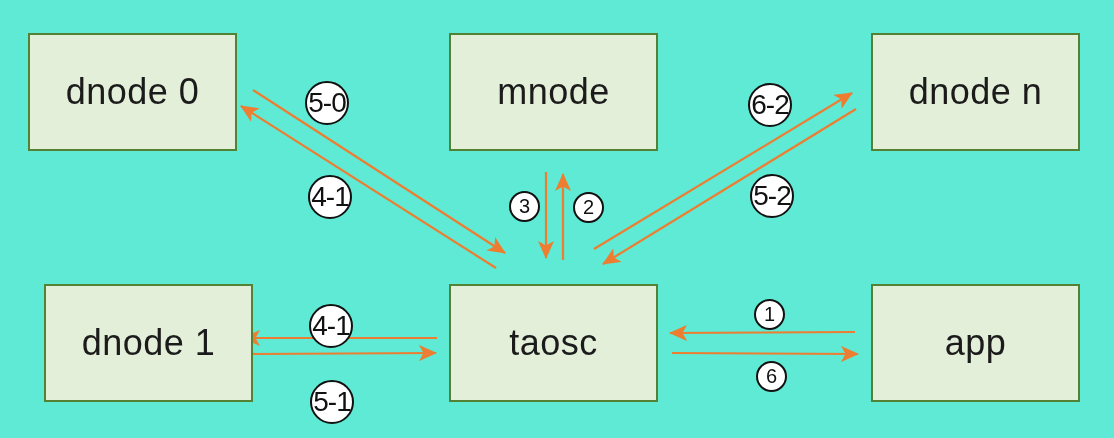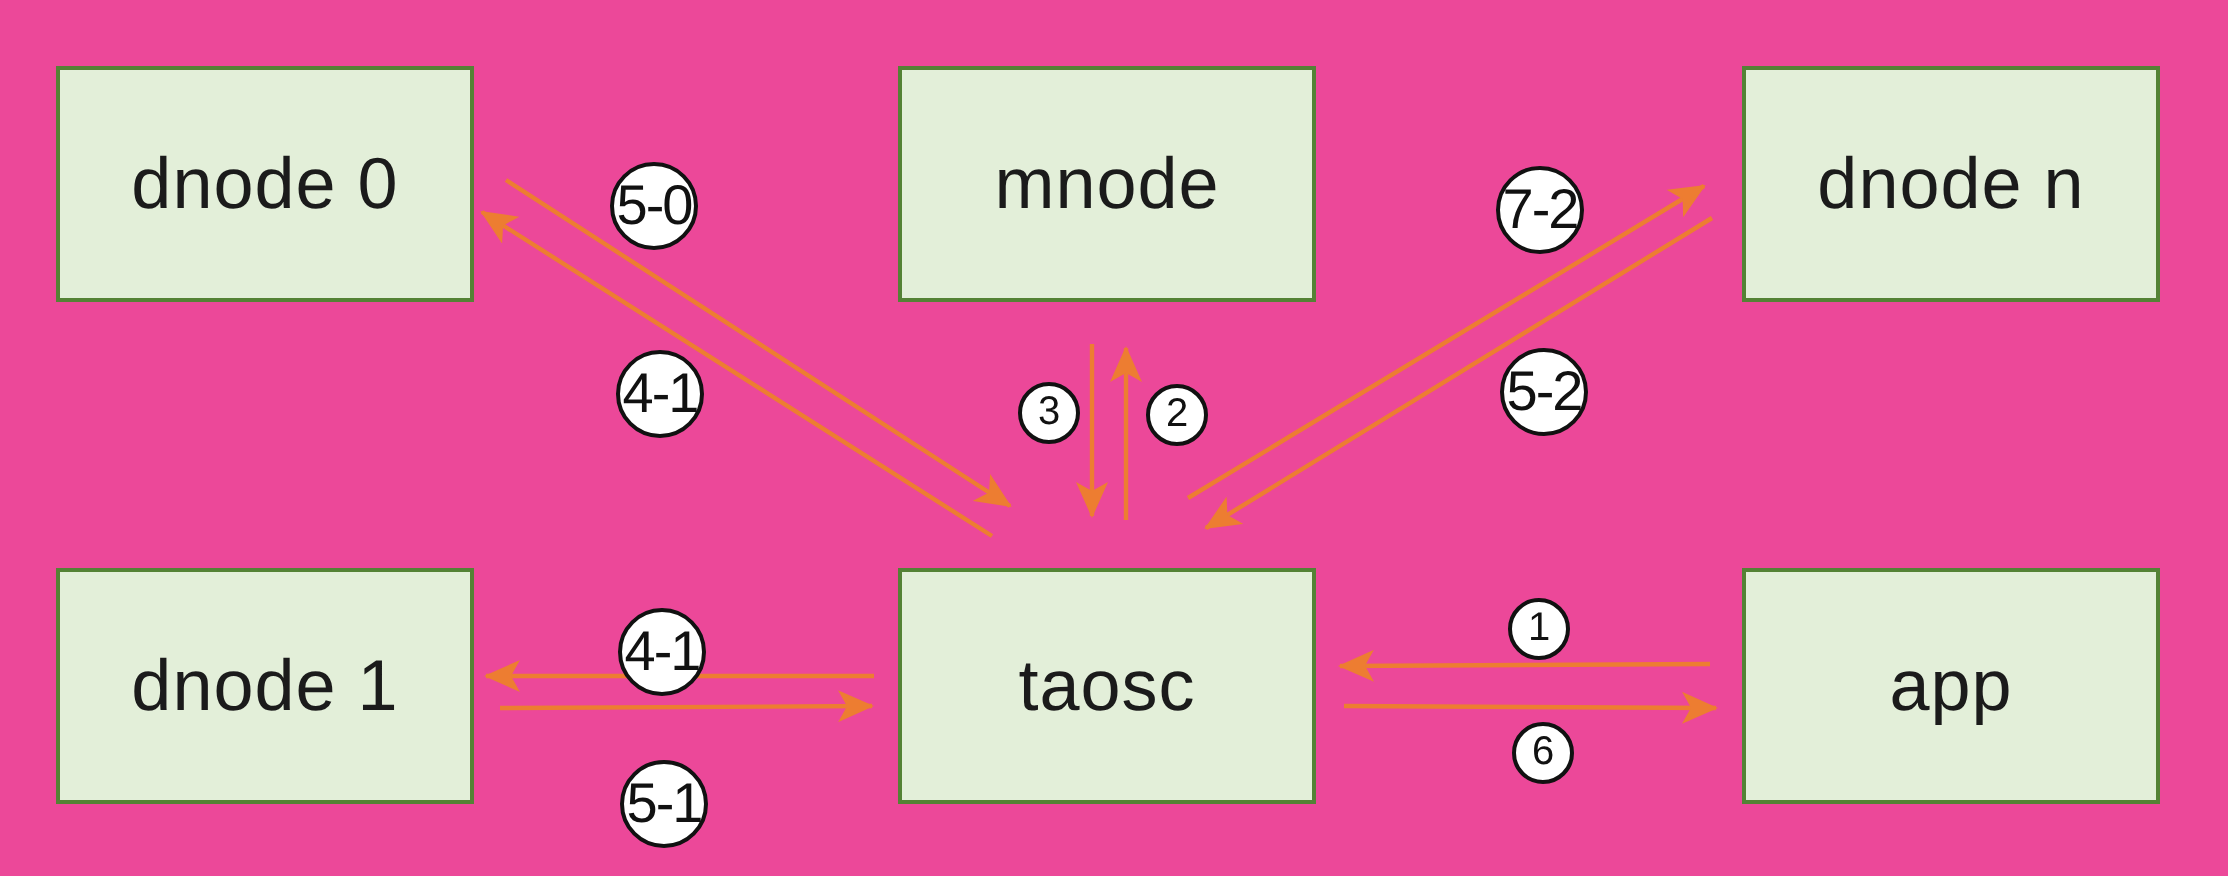--- a/index.html
+++ b/index.html
@@ -1,39 +1,39 @@
 <!DOCTYPE html>
 <html style="--arrow: #ED7D31; --box-fill: #E3EFD9; --box-border: #548235; --ink: #111111;"><head>
 <meta charset="utf-8">
 <style>
   html,body{margin:0;padding:0;background:#ffffff;}
   .stage{
     position:relative;
     width:1114px;height:438px;
-    background:#ec4899;
+    background:#5eead4;
     font-family:"Liberation Sans","DejaVu Sans",sans-serif;
     overflow:hidden;
   }
   svg.edges{position:absolute;left:0;top:0;width:1114px;height:438px;}
   svg.edges line{stroke:var(--arrow,#ED7D31);stroke-width:2.2;}
   svg.edges .head{fill:var(--arrow,#ED7D31);}
   .node{
     position:absolute;
     width:209px;height:118px;
     background:var(--box-fill,#E3EFD9);
     border:2.5px solid var(--box-border,#548235);
     box-sizing:border-box;
     display:flex;align-items:center;justify-content:center;
     font-size:36px;font-weight:400;color:#1b1b1b;
     letter-spacing:0.5px;
   }
   .node.dnode0{left:28px;top:33px;}
   .node.mnode {left:449px;top:33px;}
   .node.dnoden{left:871px;top:33px;}
-  .node.dnode1{left:28px;top:284px;}
+  .node.dnode1{left:44px;top:284px;}
   .node.taosc {left:449px;top:284px;}
   .node.app   {left:871px;top:284px;}
   .lbl{
     position:absolute;
     width:44px;height:44px;
     border:2.2px solid #111;border-radius:50%;
     background:#ffffff;
     box-sizing:border-box;
     display:flex;align-items:center;justify-content:center;
     font-size:28px;color:#111;letter-spacing:-1px;
@@ -81,20 +81,20 @@
   <div class="node dnoden">dnode n</div>
   <div class="node mnode">mnode</div>
   <div class="node dnode1">dnode 1</div>
   <div class="node app">app</div>
   <div class="node taosc">taosc</div>
 
   <div class="lbl l50">5-0</div>
   <div class="lbl l40">4-1</div>
   <div class="lbl sm l3">3</div>
   <div class="lbl sm l2">2</div>
-  <div class="lbl l42">7-2</div>
+  <div class="lbl l42">6-2</div>
   <div class="lbl l52">5-2</div>
   <div class="lbl l41">4-1</div>
   <div class="lbl l51">5-1</div>
   <div class="lbl sm l1">1</div>
   <div class="lbl sm l6">6</div>
 
 </div>
 
 </body></html>

